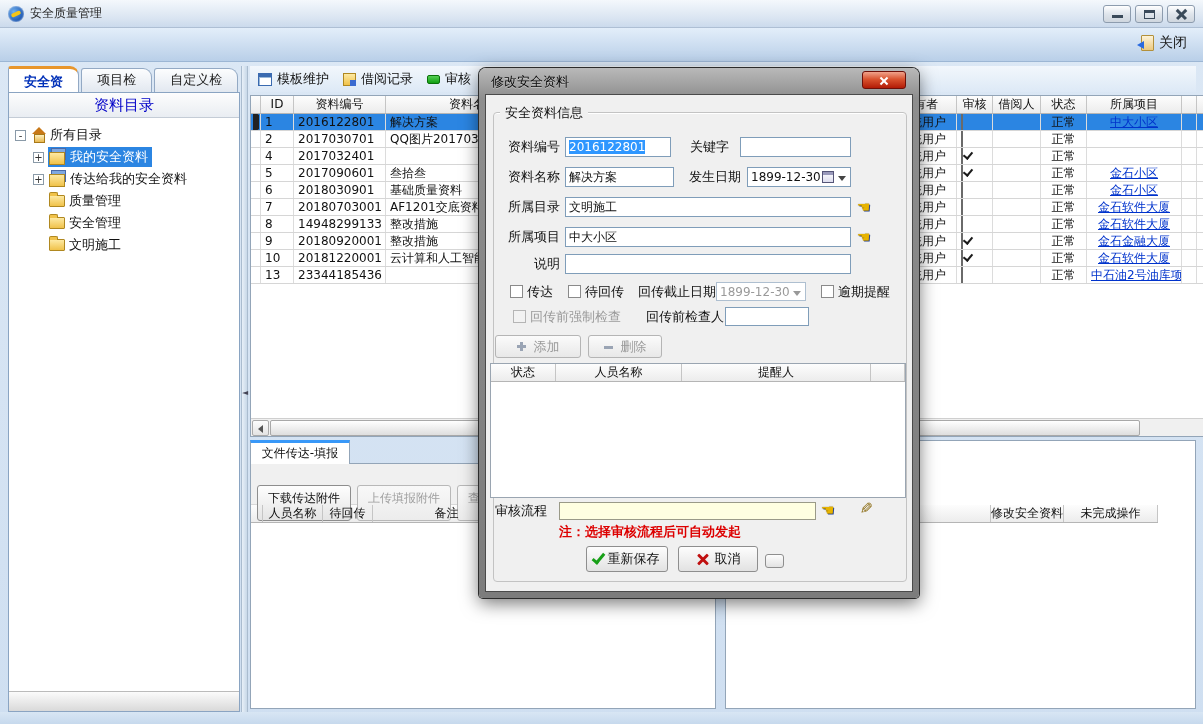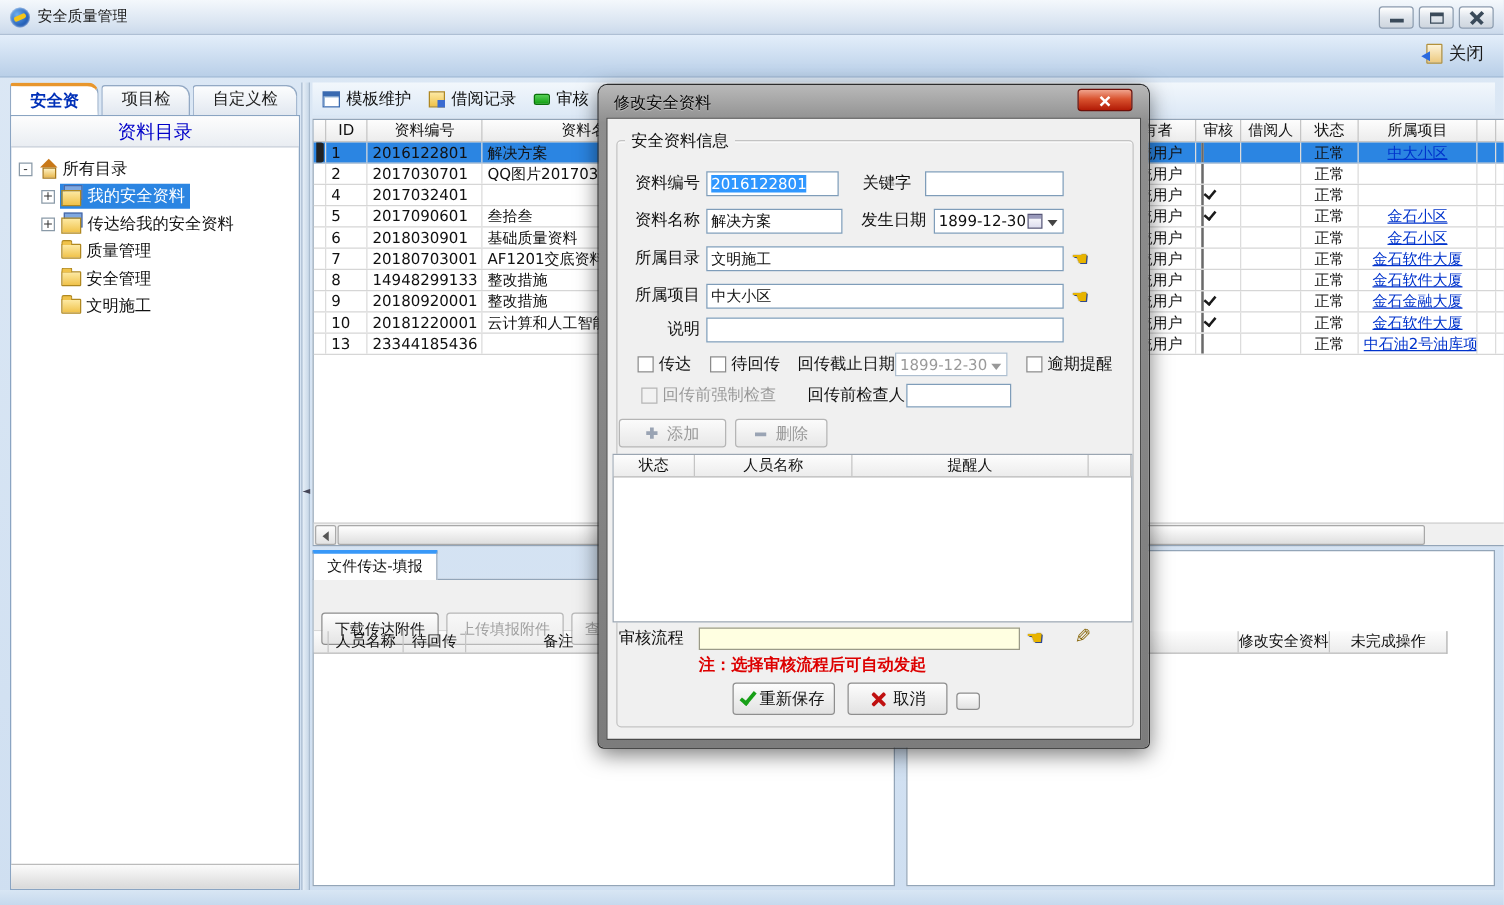--- a/index.html
+++ b/index.html
@@ -114,21 +114,21 @@
 .sc-thumb { position:absolute; left:19px; top:1px; width:870px; height:16px;
   background:linear-gradient(#ffffff,#dedede); border:1px solid #a8a8a8; border-radius:2px; cursor:grab; }
 
 
 .bl-tab { position:absolute; left:250px; top:440px; width:100px; height:24px; background:#fff;
   border:1px solid #93a5b8; border-bottom:none; border-top:3px solid #3898f8;
   text-align:center; line-height:20px; cursor:pointer; z-index:2; }
 .bl-panel { position:absolute; left:250px; top:463px; width:466px; height:246px; background:#fff;
   border:1px solid #93a5b8; }
 .bl-tools { height:41px; background:#f0f0f0; border-bottom:1px solid #d8d8d8; display:flex; align-items:center; padding-left:6px; gap:6px; }
-.pbtn { height:26px; padding:0 10px; background:linear-gradient(#fefefe,#e4e4e4); border:1px solid #8e8e8e;
+.pbtn { height:36px; padding:0 10px; background:linear-gradient(#fefefe,#e4e4e4); border:1px solid #8e8e8e;
   border-radius:3px; line-height:24px; cursor:pointer; white-space:nowrap;margin-top:37px; }
 .pbtn.disabled { color:#a0a0a0; border-color:#b8b8b8; background:linear-gradient(#f8f8f8,#ececec); }
 .mini-head { display:flex; height:18px; background:linear-gradient(#fdfdfd,#ececec); border-bottom:1px solid #b5b5b5; }
 .br-panel { position:absolute; left:725px; top:440px; width:471px; height:269px; background:#fff;
   border:1px solid #93a5b8; }
 .br-panel .mini-head { margin-top:64px; width:432px; border-right:1px solid #b5b5b5; }
 
 
 .dialog { position:absolute; left:479px; top:68px; width:440px; height:530px; z-index:10;
   border-radius:7px 7px 4px 4px; background:linear-gradient(#b9b9b9,#8e8e8e 30px,#7c7c7c);

